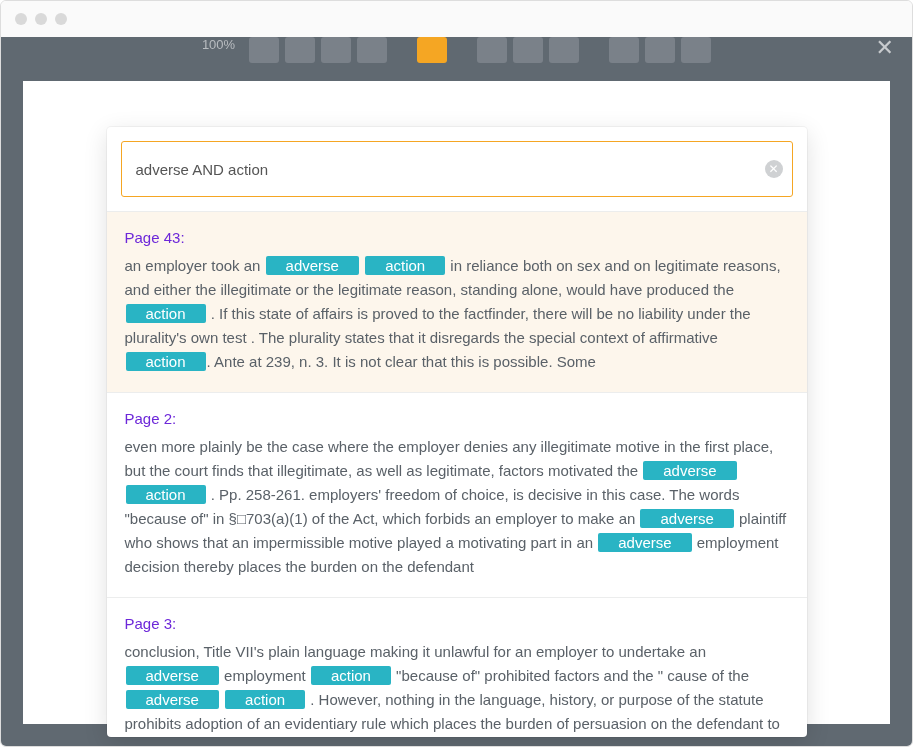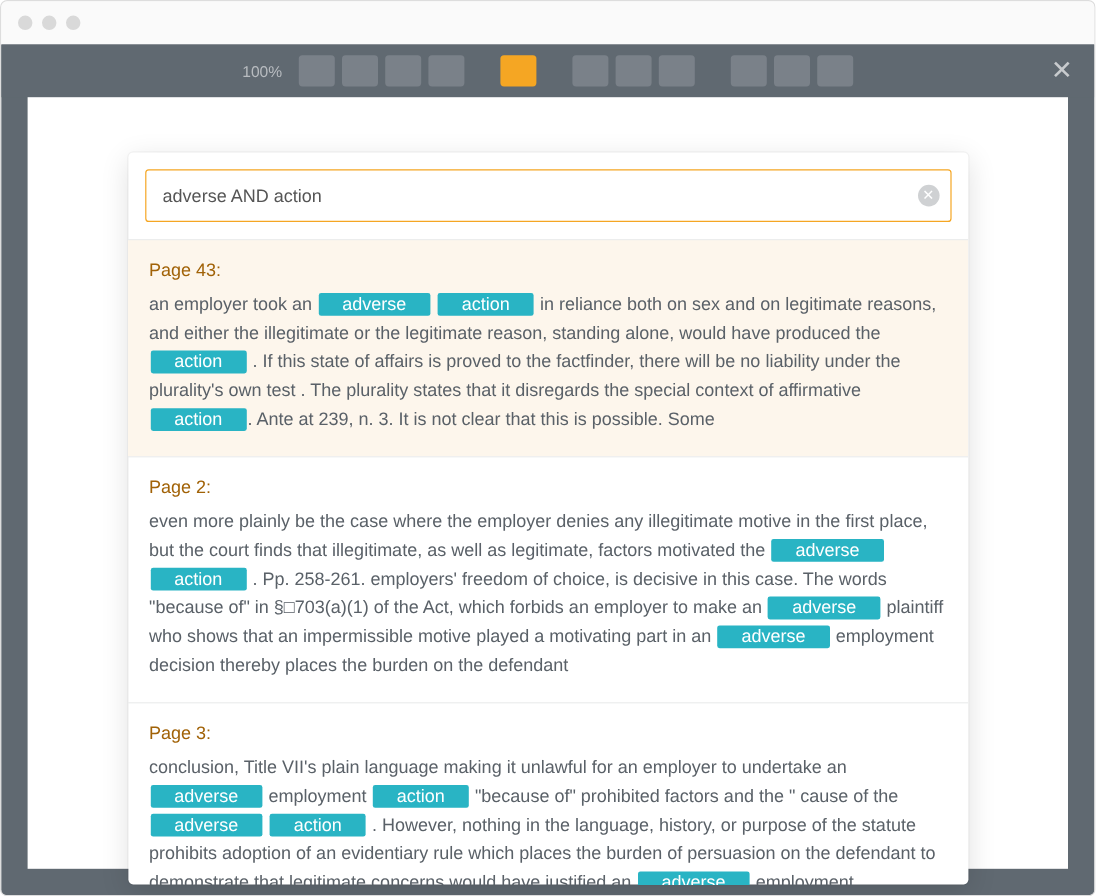--- a/index.html
+++ b/index.html
@@ -33,21 +33,21 @@
     flex: 1;
     position: relative;
     background: #606971;
     overflow: hidden;
   }
   
   .toolbar {
     height: 44px;
     background: #606971;
     display: flex;
-    align-items: center;
+    align-items: flex-start;
     justify-content: center;
     gap: 6px;
     position: relative;
   }
   .tb-zoom {
     color: #b8bcc0;
     font-size: 13px;
     margin-right: 8px;
   }
   .tb-btn {
@@ -93,21 +93,21 @@
   }
   
   .search-row {
     padding: 14px;
   }
   .search-box {
     position: relative;
   }
   .search-input {
     width: 100%;
-    height: 44px;
+    height: 56px;
     border: 1px solid #f5a623;
     border-radius: 3px;
     padding: 0 40px 0 14px;
     font-size: 15px;
     color: #555;
     outline: none;
   }
   .search-clear {
     position: absolute;
     right: 10px; top: 50%;
@@ -136,21 +136,21 @@
     border-top: 1px solid #eceded;
     padding: 14px 18px 18px 18px;
     font-size: 15px;
     line-height: 1.6;
     color: #5a6168;
   }
   .result.selected {
     background: #fdf6ec;
   }
   .page-link {
-    color: #a16207;
+    color: #6d28d9;
     font-size: 15px;
     margin-bottom: 4px;
     display: inline-block;
     cursor: pointer;
   }
   .snippet { }
   .hl {
     background: #29b4c4;
     color: #fff;
     padding: 1px 20px;

